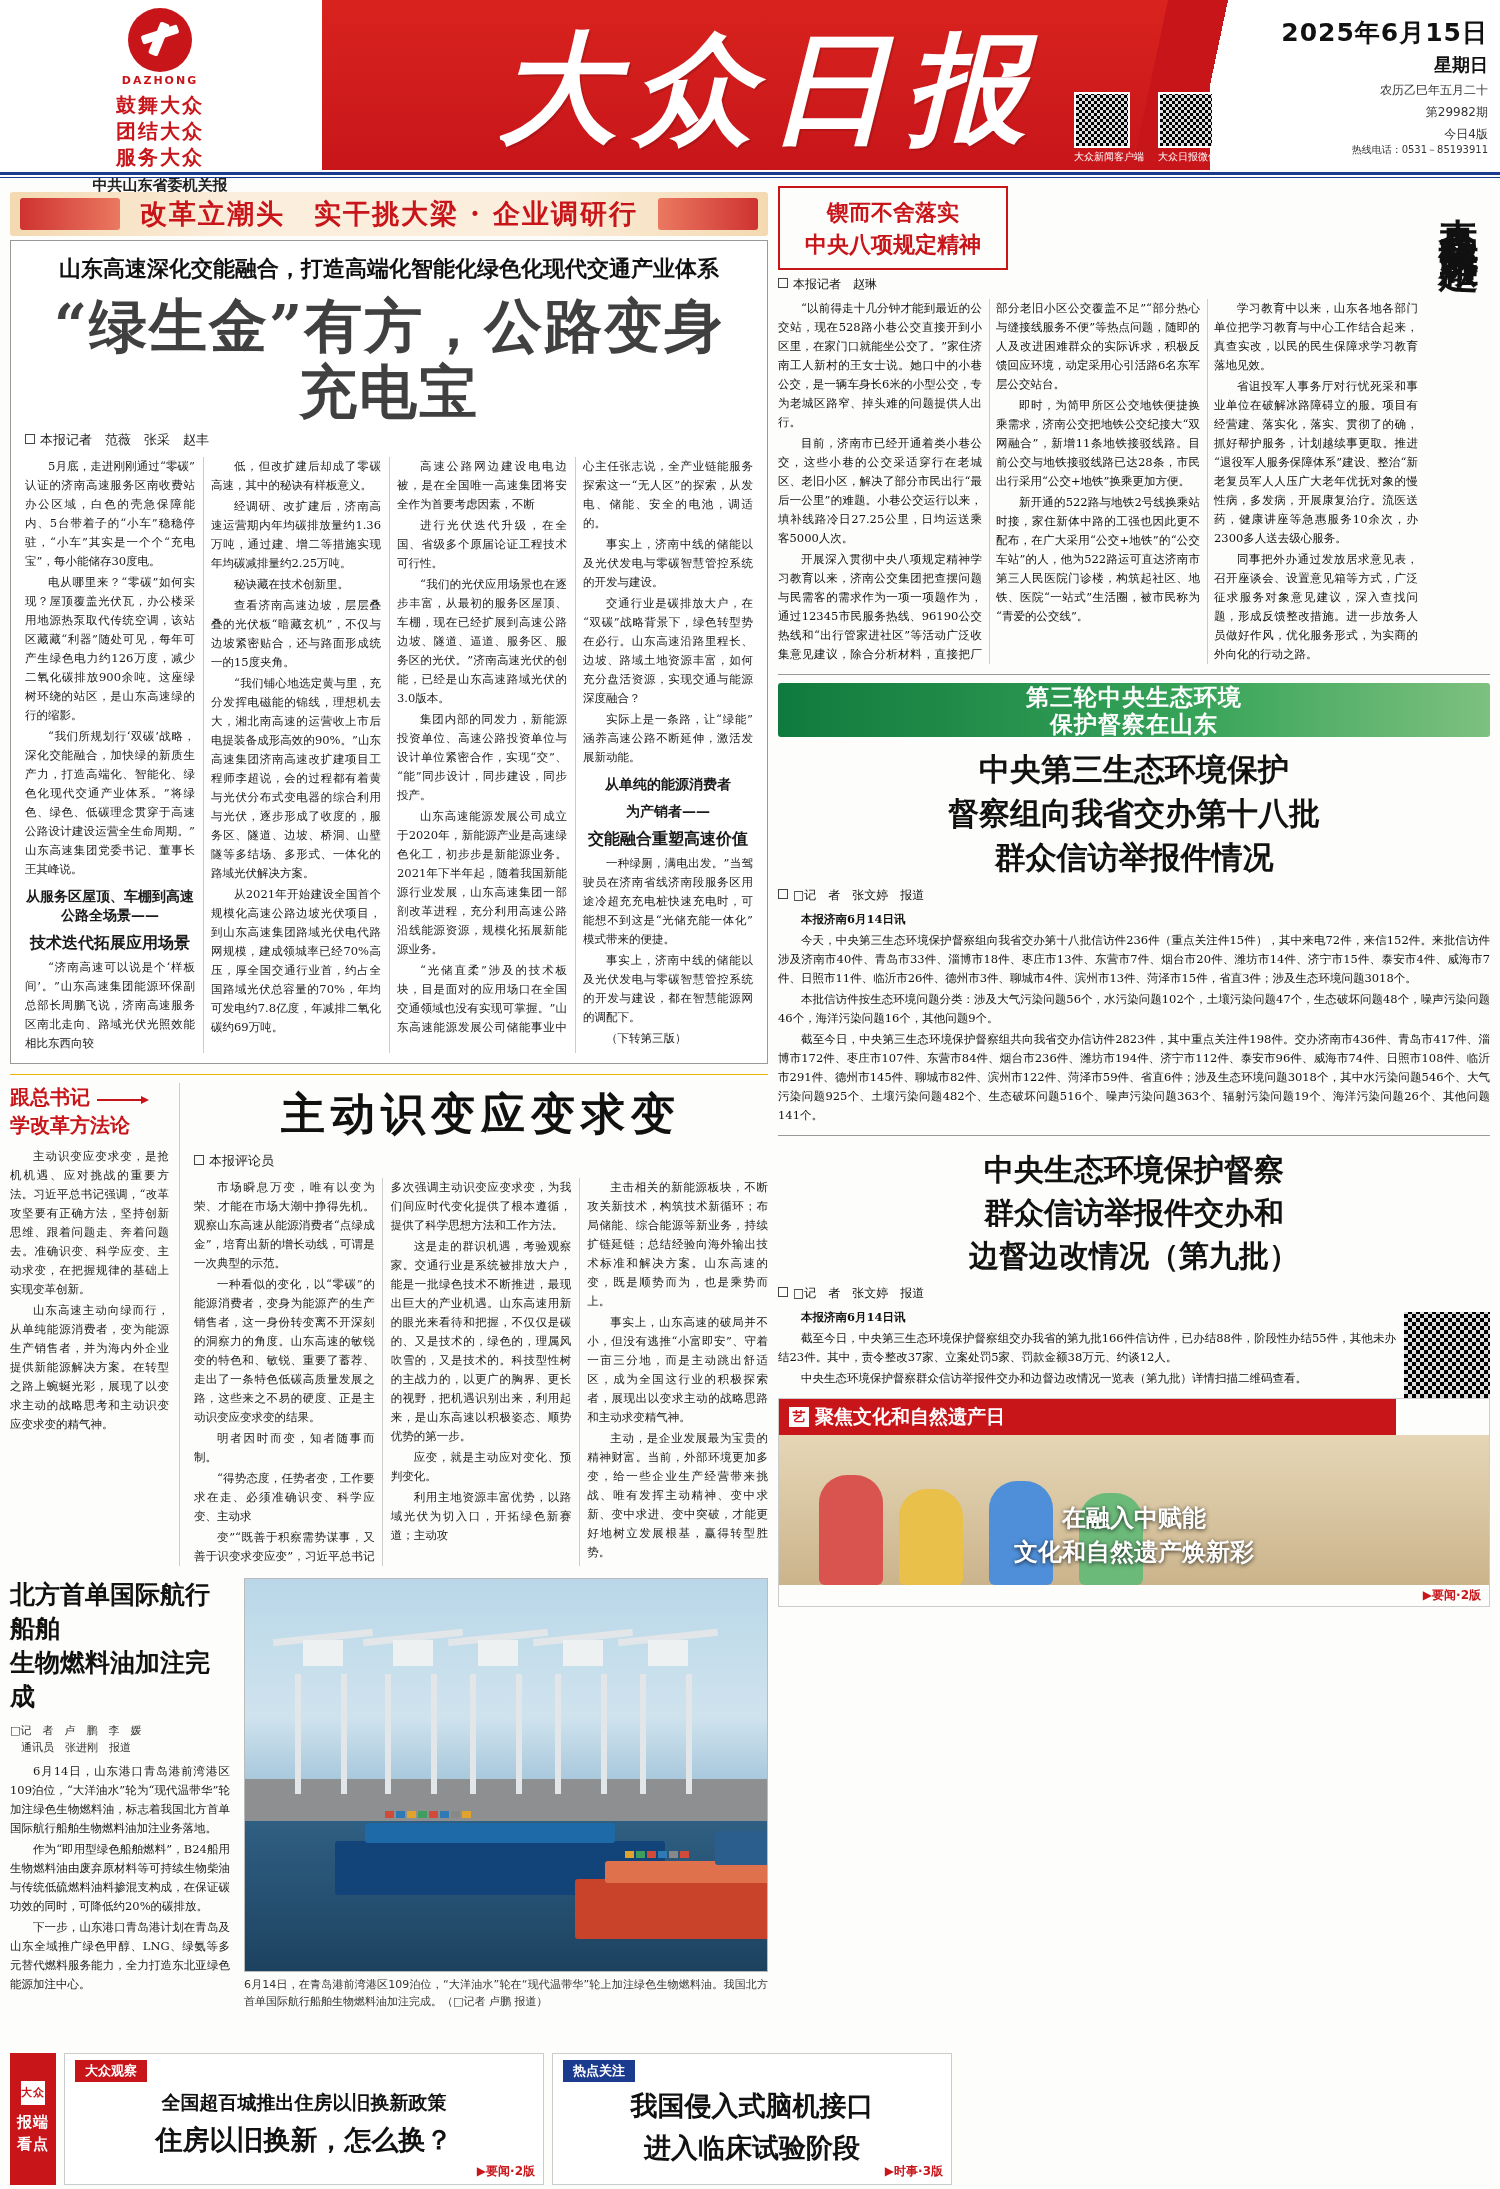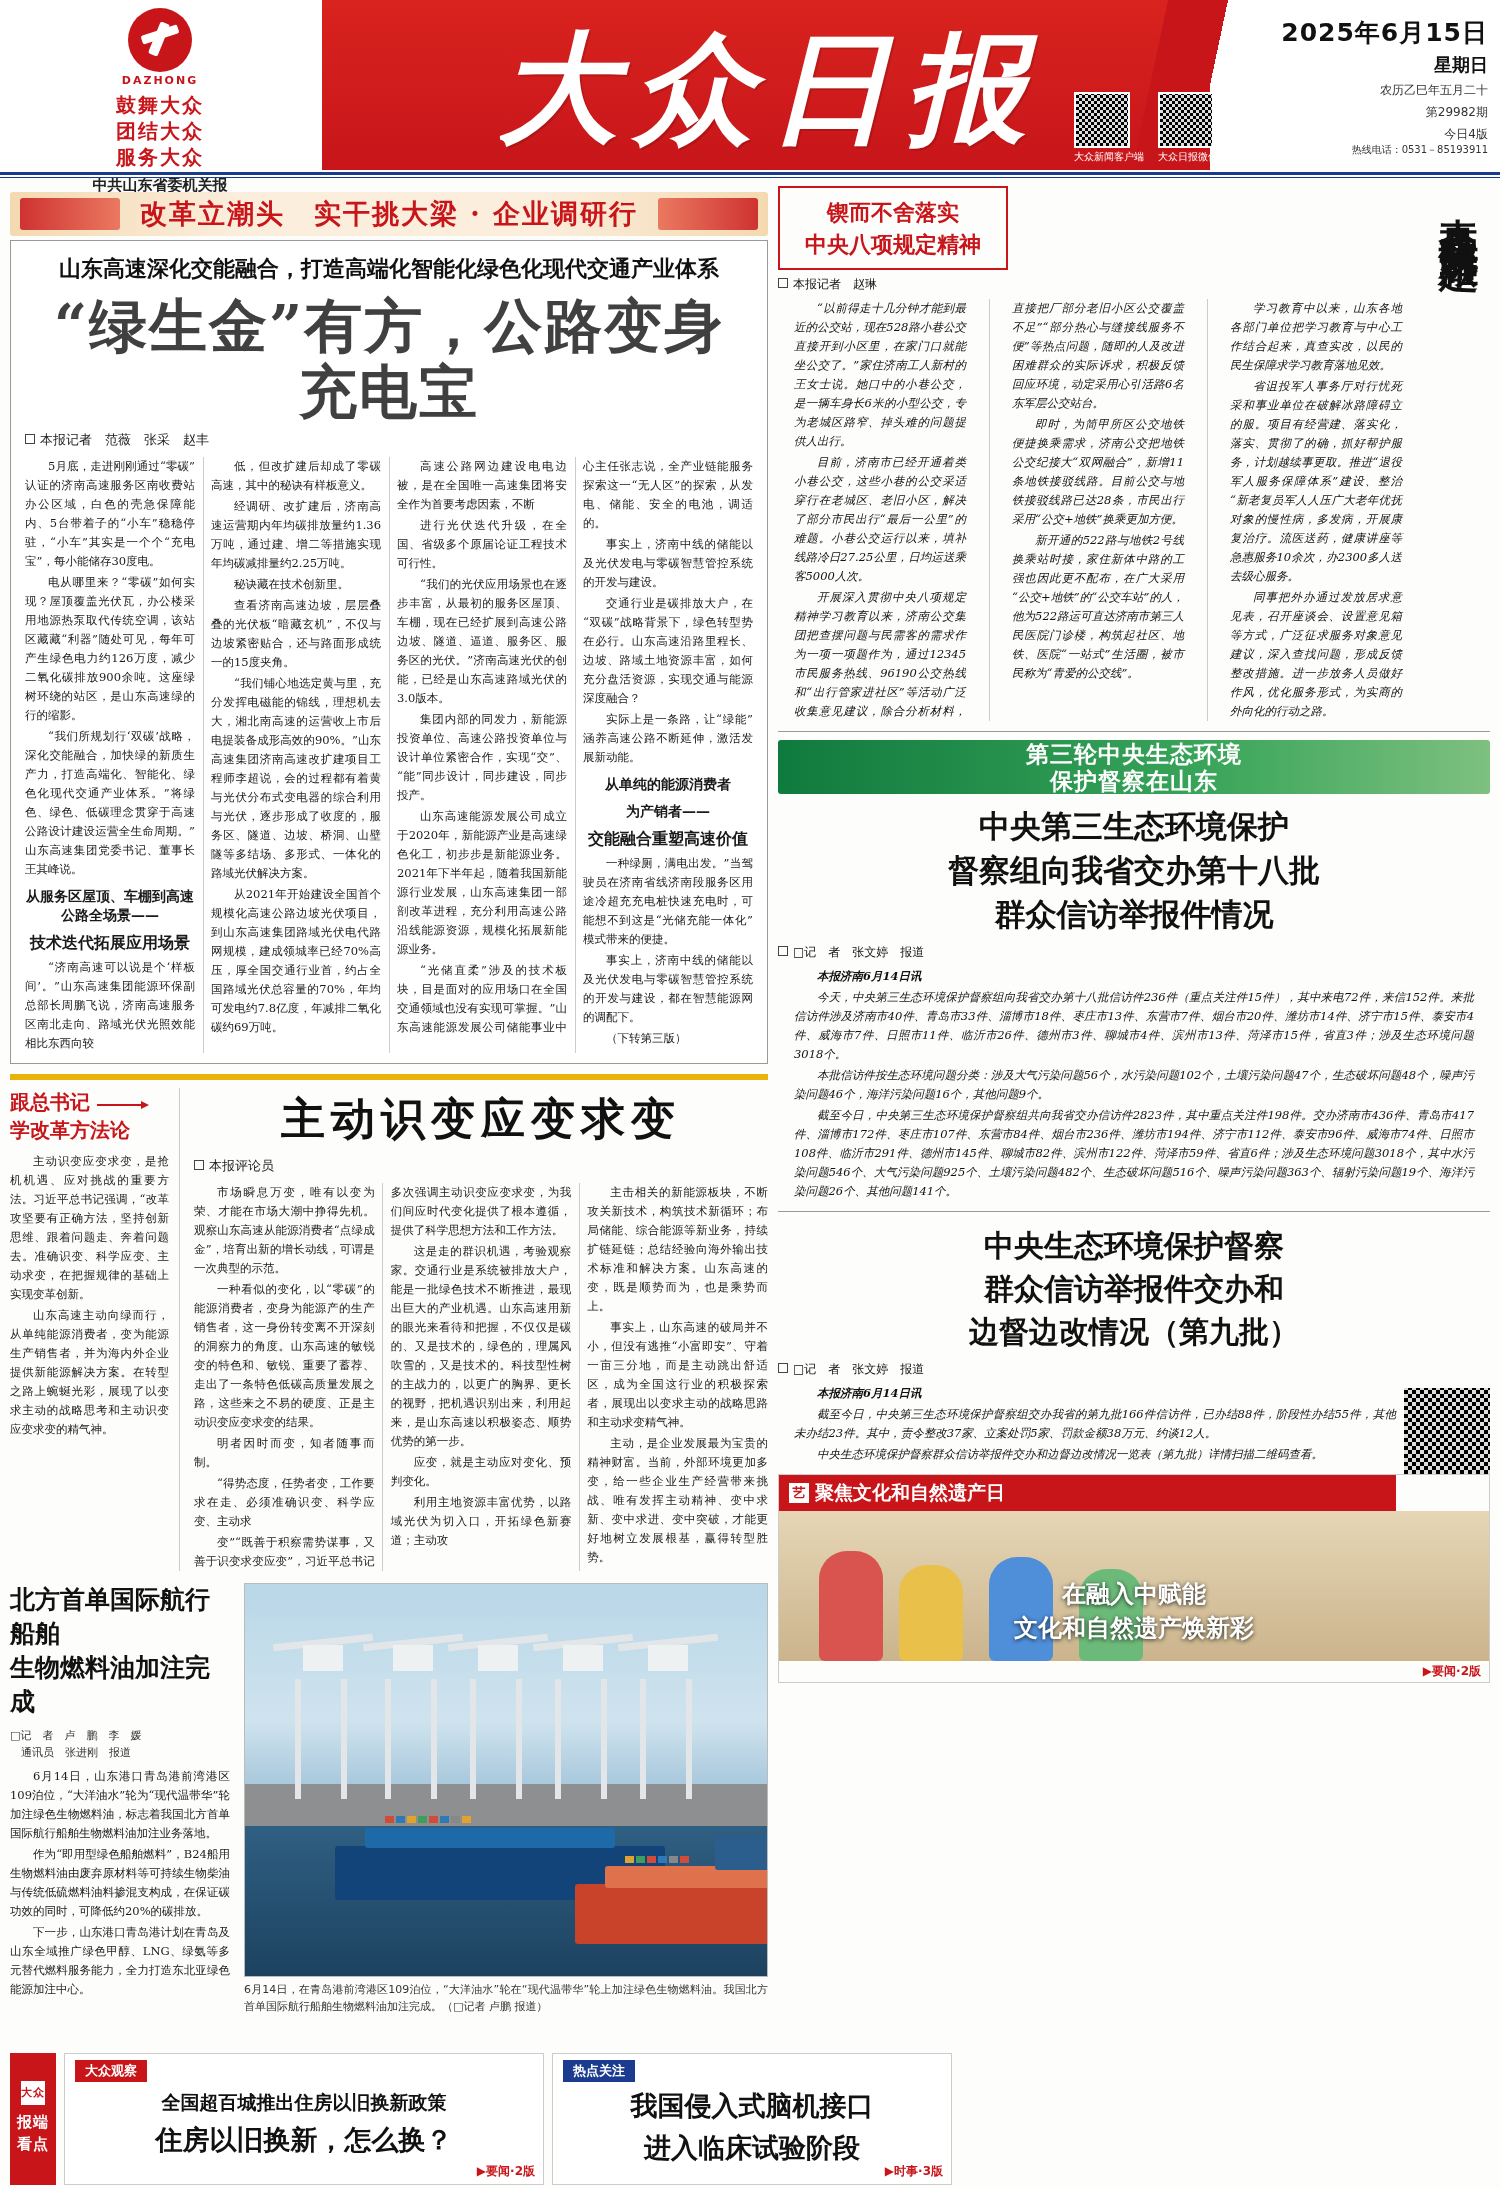--- a/index.html
+++ b/index.html
@@ -103,21 +103,21 @@
   .cols4 { column-count:4; column-gap:16px; column-rule:1px solid #ccc; }
   .cols3 { column-count:3; column-gap:16px; column-rule:1px solid #ccc; }
   .bodytext { font-size:11.5px; line-height:19px; color:#1a1a1a; text-align:justify;
     font-family:"DejaVu Serif","Liberation Serif",serif; }
   .bodytext p { margin:0 0 2px; text-indent:2em; }
   .subhead-in { font-size:16px; font-weight:700; text-align:center; margin:8px 0 6px;
     font-family:"DejaVu Serif","Liberation Serif",serif; }
   .subhead-in.small { font-size:14px; }
 
   
-  .commentary { margin-top:10px; border-top:6px solid #eab308; padding-top:8px; display:flex; gap:14px; }
+  .commentary { margin-top:10px; border-top:1px solid #eab308; padding-top:8px; display:flex; gap:14px; }
   .comm-left { width:170px; border-right:1px solid #ccc; padding-right:10px; }
   .comm-title { color:#c8151a; font-size:20px; font-weight:700; line-height:28px;
     font-family:"DejaVu Serif","Liberation Serif",serif; }
   .comm-title .arrow { display:inline-block; width:56px; height:8px; position:relative; }
   .comm-title .arrow:after{content:"";position:absolute;left:0;top:3px;width:50px;height:2px;background:#c8151a;}
   .comm-title .arrow:before{content:"";position:absolute;left:44px;top:0px;border-left:8px solid #c8151a;border-top:4px solid transparent;border-bottom:4px solid transparent;}
   .comm-right { flex:1; }
   .comm-headline { text-align:center; font-size:44px; font-weight:900; letter-spacing:6px;
     font-family:"DejaVu Serif","Liberation Serif",serif; margin:2px 0 8px; }
   .photo { width:100%; height:394px; position:relative; overflow:hidden; border:1px solid #bbb; }
@@ -172,21 +172,21 @@
   .green-banner { height:54px; background:linear-gradient(90deg,#0f7a3d,#39a55a 60%,#7ec07f);
     border-radius:3px; color:#fff; display:flex; align-items:center; justify-content:center;
     font-size:23px; font-weight:700; line-height:27px; text-align:center; letter-spacing:1px;
     font-family:"DejaVu Serif","Liberation Serif",serif; }
   .rc-headline { font-size:31px; font-weight:700; line-height:44px; text-align:center; margin:10px 0 8px;
     font-family:"DejaVu Serif","Liberation Serif",serif; }
   .rc-headline2 { font-size:30px; font-weight:700; line-height:43px; text-align:center; margin:12px 0 8px;
     font-family:"DejaVu Serif","Liberation Serif",serif; }
   .rc-text { font-size:11.5px; line-height:19px; text-align:justify;
     font-family:"DejaVu Serif","Liberation Serif",serif; }
-  .rc-text p { margin:0 16px 2px; text-indent:2em;font-style:italic; }
+  .rc-text p { margin:0 0 2px; text-indent:2em; }
 
   .qr-small { width:86px; height:86px; float:right; margin:4px 0 4px 8px;
     background:repeating-linear-gradient(0deg,#222 0 4px,#fff 4px 8px),
                repeating-linear-gradient(90deg,#222 0 4px,#fff 4px 8px);
     background-blend-mode:difference; }
 
   .culture-box { margin-top:10px; border:1px solid #ccc; }
   .culture-head { background:#c8151a; color:#fff; font-size:19px; font-weight:700;
     padding:5px 10px; display:flex; align-items:center; gap:6px;}
   .culture-head .mark{width:20px;height:20px;background:#fff;color:#c8151a;font-size:13px;line-height:20px;text-align:center;font-weight:700;}

